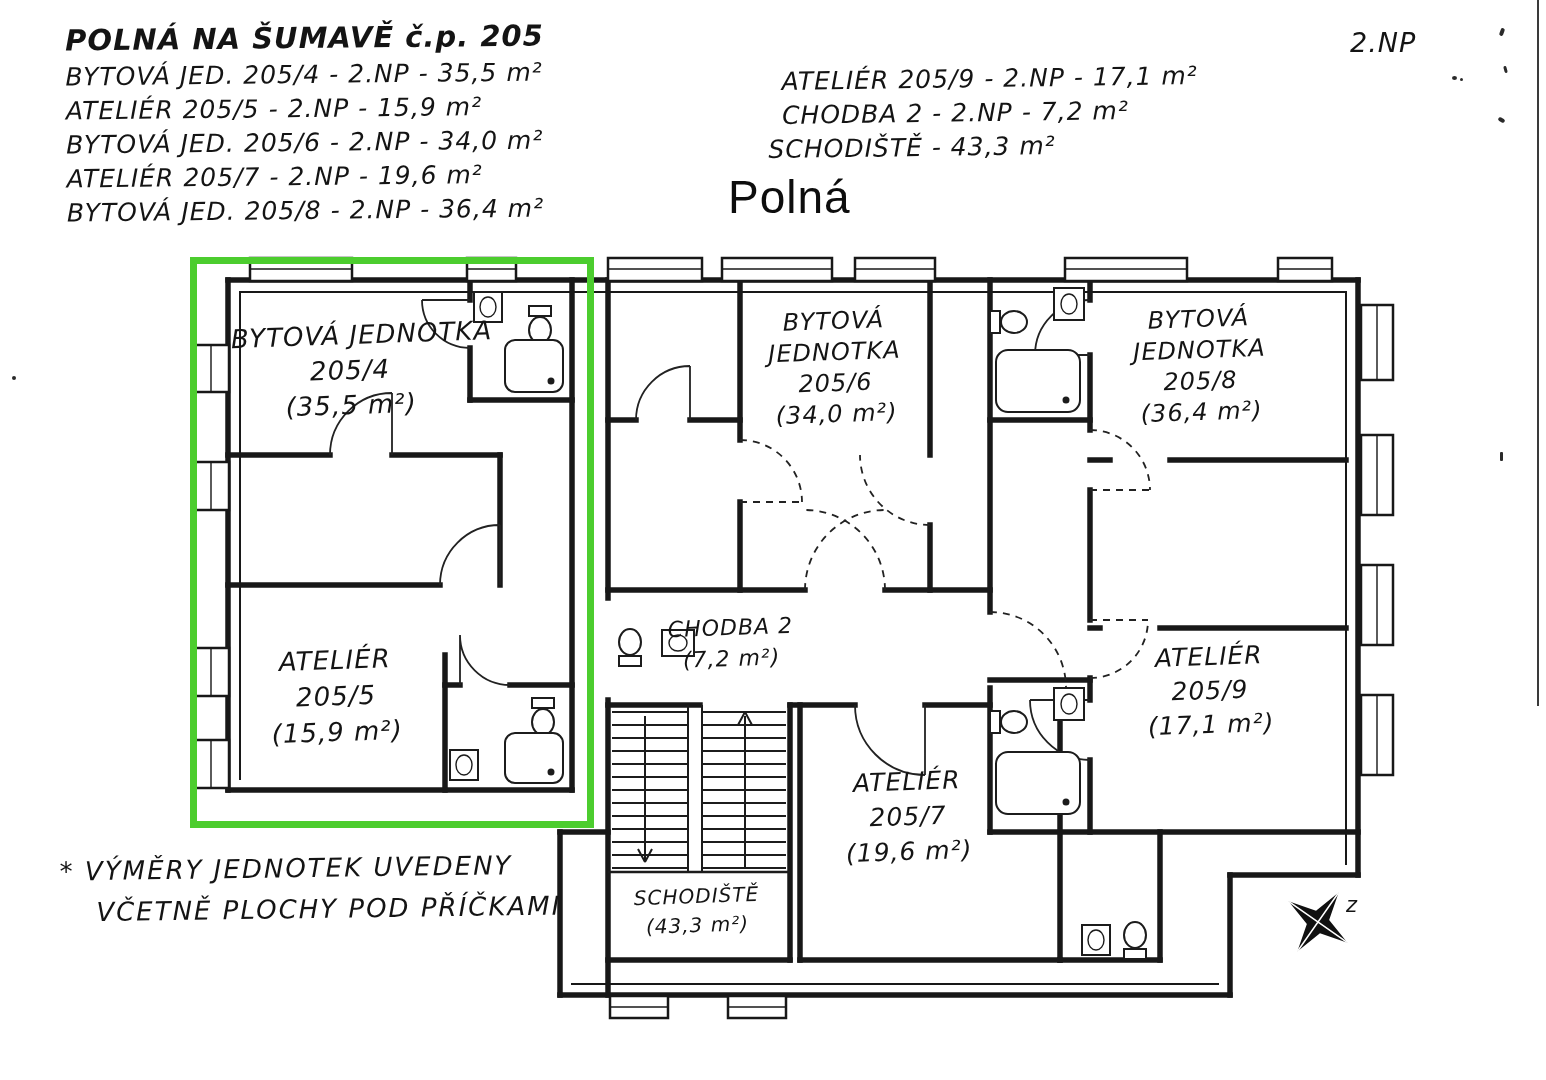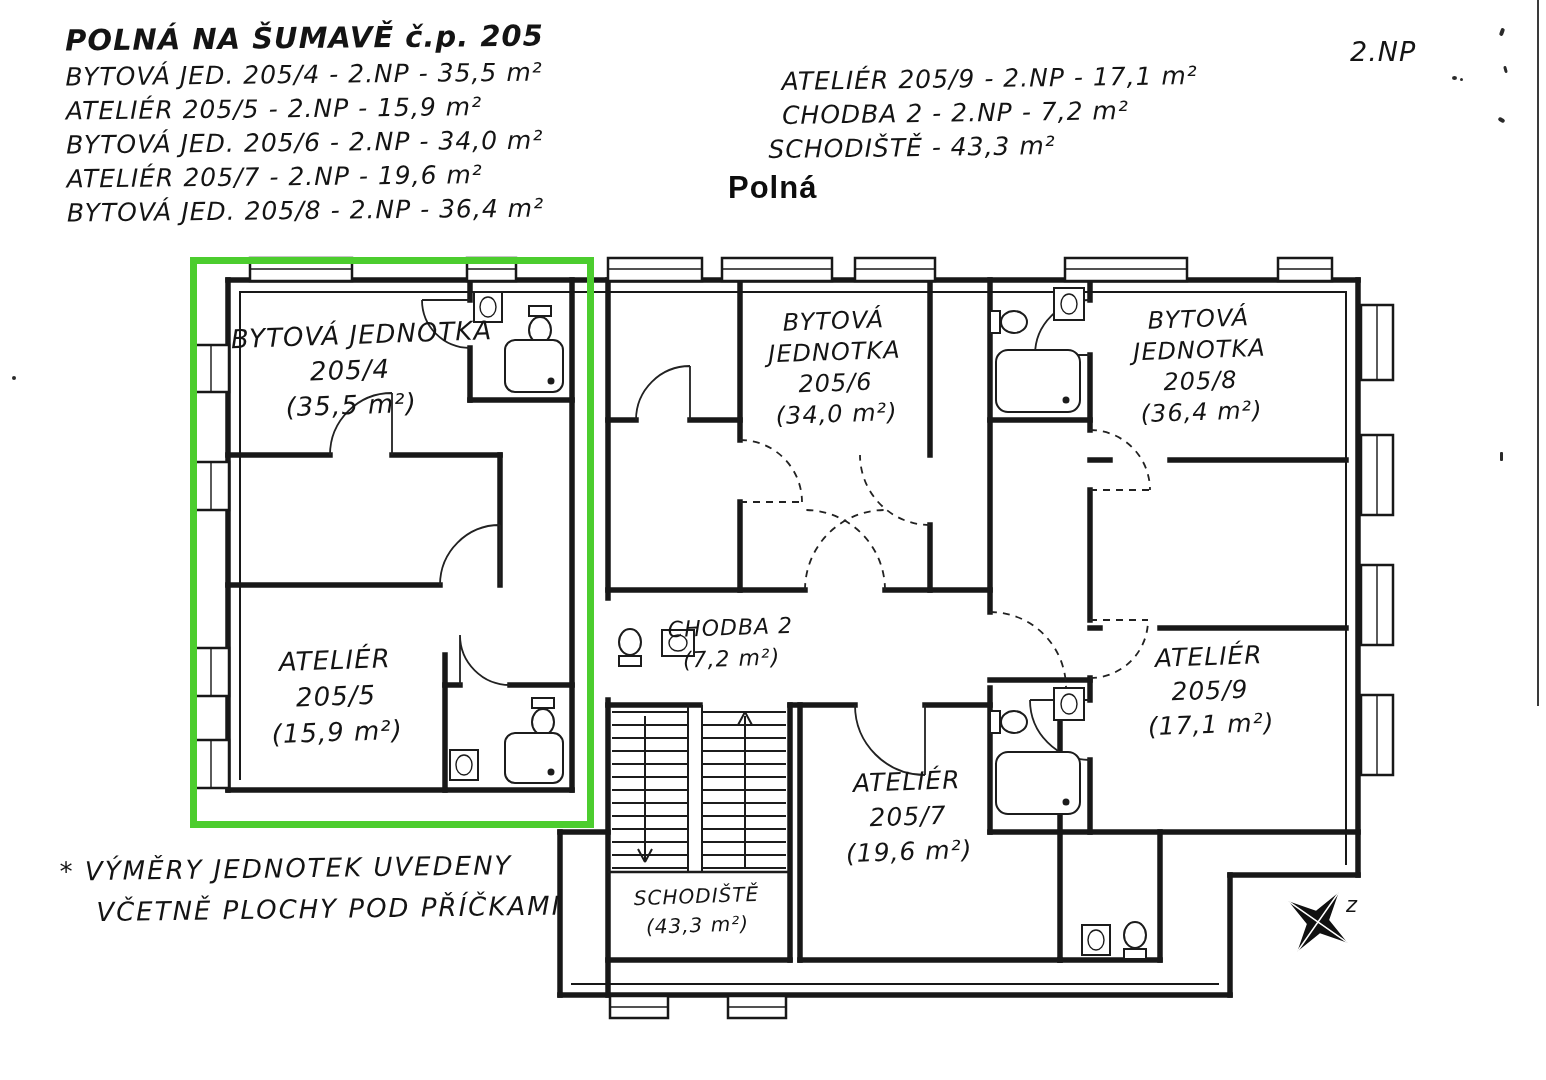--- a/index.html
+++ b/index.html
@@ -15,21 +15,21 @@
     color:#141414;
     letter-spacing:1px;
     white-space:nowrap;
   }
   .legend-line{font-size:25px;line-height:34px;}
   .legend-title{font-size:29px;line-height:40px;font-weight:bold;}
   .roomlbl{text-align:center;transform:rotate(-2deg);}
   .roomlbl div{white-space:nowrap;}
   .printed-title{
     font-family:"Liberation Sans",sans-serif;
-    font-size:31px;color:#0d0d0d;letter-spacing:1px;font-weight:700;
+    font-size:46px;color:#0d0d0d;letter-spacing:1px;font-weight:400;
   }
   .footnote-line{font-size:26px;line-height:41px;letter-spacing:2px;}
   .greenbox{
     border:7px solid #4ccd2e;
     box-sizing:border-box;
     background:transparent;
   }
   .speck{background:#2a2a2a;border-radius:50%;}
   .scanline{background:#3a3a3a;}
 </style>
@@ -245,21 +245,21 @@
   <div class="hw legend-line">ATELIÉR 205/7 - 2.NP - 19,6 m²</div>
   <div class="hw legend-line">BYTOVÁ JED. 205/8 - 2.NP - 36,4 m²</div>
 </div>
 
 <div class="abs" style="left:782px;top:62px;transform:rotate(-0.8deg);">
   <div class="hw legend-line">ATELIÉR 205/9 - 2.NP - 17,1 m²</div>
   <div class="hw legend-line">CHODBA 2 - 2.NP - 7,2 m²</div>
   <div class="hw legend-line" style="margin-left:-14px;">SCHODIŠTĚ - 43,3 m²</div>
 </div>
 
-<div class="abs hw" style="left:1350px;top:36px;font-size:27px;">2.NP</div>
+<div class="abs hw" style="left:1350px;top:27px;font-size:27px;">2.NP</div>
 
 <div class="abs printed-title" style="left:728px;top:170px;">Polná</div>
 
 <div class="abs hw roomlbl" style="left:232px;top:318px;width:236px;font-size:26px;line-height:35px;">
   <div>BYTOVÁ JEDNOTKA</div>
   <div>205/4</div>
   <div>(35,5 m²)</div>
 </div>
 
 <div class="abs hw roomlbl" style="left:238px;top:642px;width:196px;font-size:26px;line-height:36px;">

